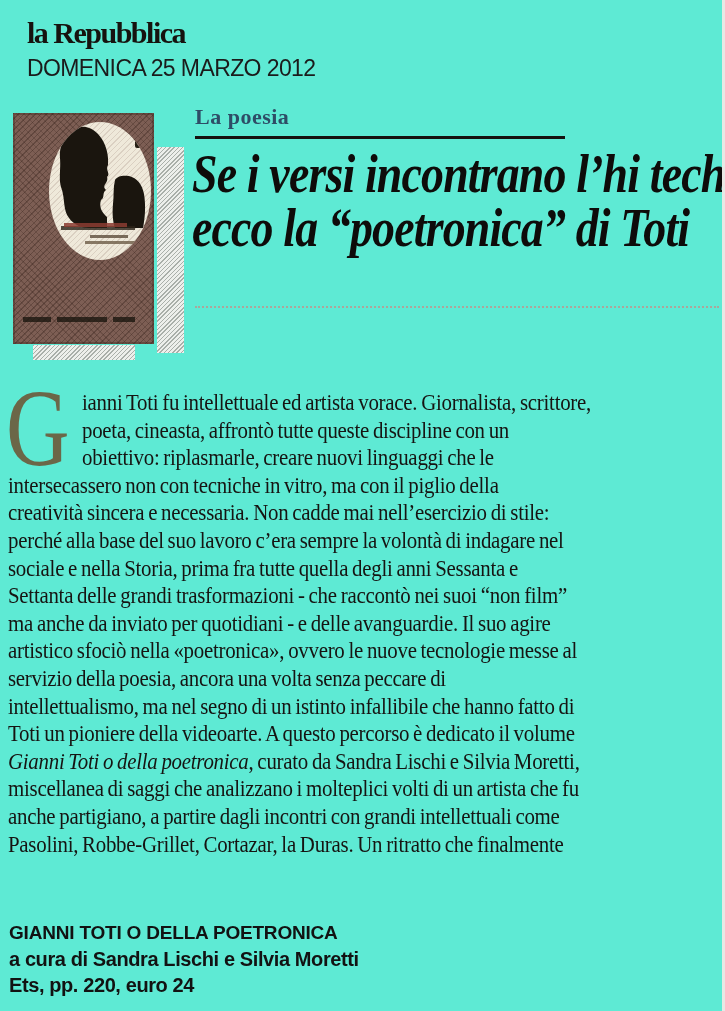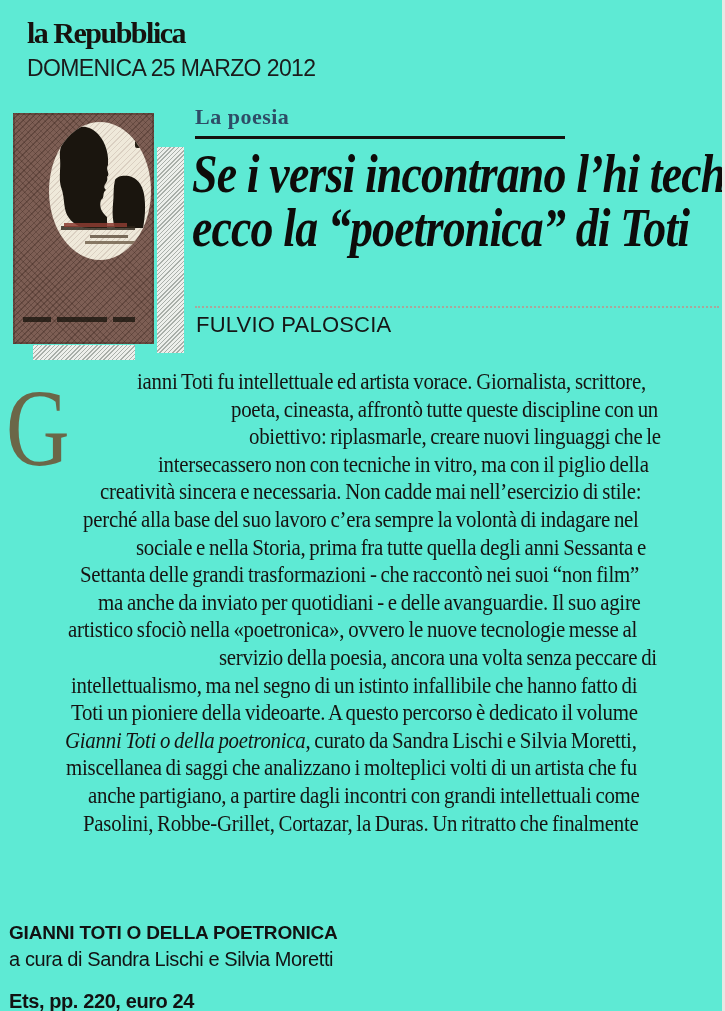--- a/index.html
+++ b/index.html
@@ -74,35 +74,35 @@
     font-size:22px; letter-spacing:0.2px; color:#161616;
   }
 
   
   .drop-cap {
     position:absolute; left:6px; top:365px;
     font-family:"Liberation Serif", serif; font-size:110px; line-height:1.15;
     color:#6b6748; transform:scaleX(0.8); transform-origin:0 0;
   }
   .article {
-    position:absolute; left:8px; top:368px; width:714px;
-    font-size:24px; color:#161412;text-align:right;
+    position:absolute; left:8px; top:389px; width:714px;
+    font-size:24px; color:#161412;
   }
   .body-line { height:27.6px; line-height:27.6px; white-space:nowrap; }
   .body-line.indent { padding-left:74px; }
   .body-line .line-scale {
     display:inline-block; transform:scaleX(0.87); transform-origin:0 50%;
     letter-spacing:-0.3px; word-spacing:-1.2px;
   }
   .body-line em { font-style:italic; }
 
   
   .book-info { position:absolute; left:9px; top:922px; font-family:"Liberation Sans", sans-serif; color:#121212; }
   .bi-title     { font-weight:700; font-size:19px; letter-spacing:-0.2px; margin-bottom:4px; }
-  .bi-editors   { font-weight:400; font-size:20px; letter-spacing:-0.4px; margin-bottom:19px; }
+  .bi-editors   { font-weight:700; font-size:20px; letter-spacing:-0.4px; margin-bottom:3px; }
   .bi-publisher { font-weight:700; font-size:20px; letter-spacing:-0.4px; }
 </style>
 </head>
 <body>
 
 <div class="page">
 
   <div class="logo">la Repubblica</div>
   <div class="date">DOMENICA 25 MARZO 2012</div>
 
@@ -128,21 +128,20 @@
 
   <div class="kicker">La poesia</div>
   <div class="kicker-rule"></div>
 
   <div class="headline">
     <div><span class="line-scale">Se i versi incontrano l’hi tech</span></div>
     <div><span class="line-scale">ecco la “poetronica” di Toti</span></div>
   </div>
 
   <div class="byline-rule"></div>
-  <div class="byline">FULVIO PALOSCIA</div>
 
   <div class="drop-cap">G</div>
   <div class="article">
       <div class="body-line indent"><span class="line-scale">ianni Toti fu intellettuale ed artista vorace. Giornalista, scrittore,</span></div>
       <div class="body-line indent"><span class="line-scale">poeta, cineasta, affrontò tutte queste discipline con un</span></div>
       <div class="body-line indent"><span class="line-scale">obiettivo: riplasmarle, creare nuovi linguaggi che le</span></div>
       <div class="body-line"><span class="line-scale">intersecassero non con tecniche in vitro, ma con il piglio della</span></div>
       <div class="body-line"><span class="line-scale">creatività sincera e necessaria. Non cadde mai nell’esercizio di stile:</span></div>
       <div class="body-line"><span class="line-scale">perché alla base del suo lavoro c’era sempre la volontà di indagare nel</span></div>
       <div class="body-line"><span class="line-scale">sociale e nella Storia, prima fra tutte quella degli anni Sessanta e</span></div>

